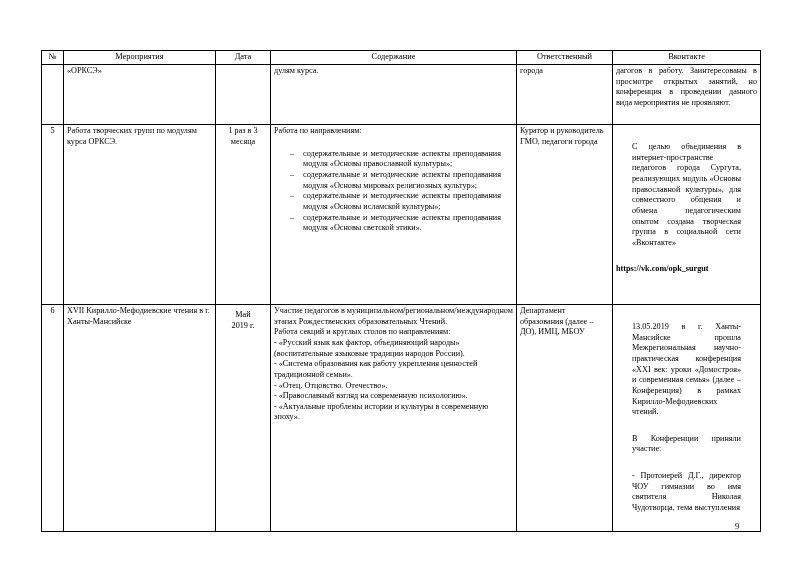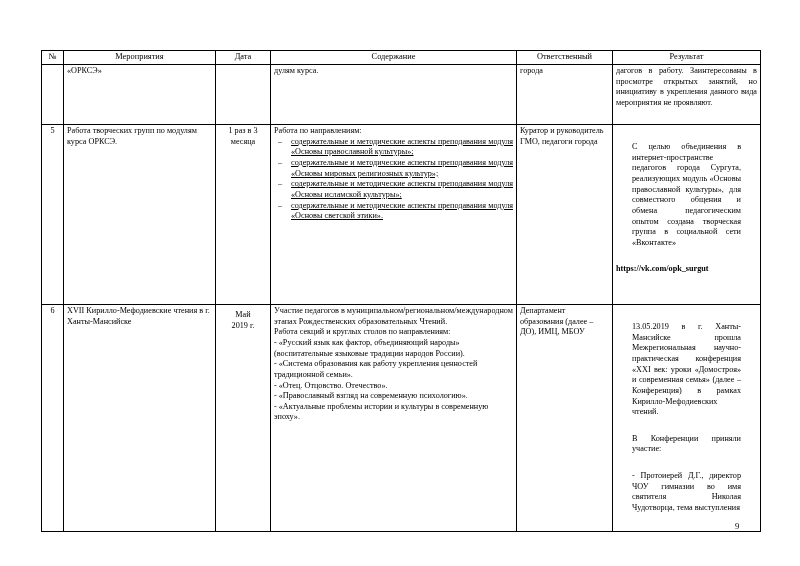--- a/index.html
+++ b/index.html
@@ -52,23 +52,22 @@
   col.c-cont  { width: 246px; }
   col.c-resp  { width: 96px; }
   col.c-res   { width: 148px; }
 
   .center { text-align: center; }
   .just { text-align: justify; text-align-last: left; }
 
   
   ul.dash-list {
     list-style: none;
-    margin: 0;
+    margin: 12px;
     padding: 0;
-    text-decoration: underline;
   }
   ul.dash-list > li {
     position: relative;
     padding-left: 17px;
     text-align: justify;
     text-align-last: left;
     margin: 0;
   }
   ul.dash-list > li::before {
     content: "\2013";
@@ -107,32 +106,32 @@
         <col class="c-resp">
         <col class="c-res">
     </colgroup>
     <thead>
       <tr>
         <th>№</th>
         <th>Мероприятия</th>
         <th>Дата</th>
         <th>Содержание</th>
         <th>Ответственный</th>
-        <th>Результат</th>
+        <th>Вконтакте</th>
       </tr>
     </thead>
     <tbody>
 
       <tr style="height:60px;">
         <td class="center"></td>
         <td>«ОРКСЭ»</td>
         <td class="center"></td>
         <td>дулям курса.</td>
         <td>города</td>
-        <td class="just">дагогов в работу. Заинтересованы в просмотре открытых занятий, но инициативу в укрепления данного вида мероприятия не проявляют.</td>
+        <td class="just">дагогов в работу. Заинтересованы в просмотре открытых занятий, но конференция в проведении данного вида мероприятия не проявляют.</td>
       </tr>
 
       <tr style="height:180px;">
         <td class="center">5</td>
         <td>Работа творческих групп по модулям курса ОРКСЭ.</td>
         <td class="center">1 раз в 3 месяца</td>
         <td>
           <p class="line">Работа по направлениям:</p>
           <ul class="dash-list">
             <li>содержательные и методические аспекты преподавания модуля «Основы православной культуры»;</li>

